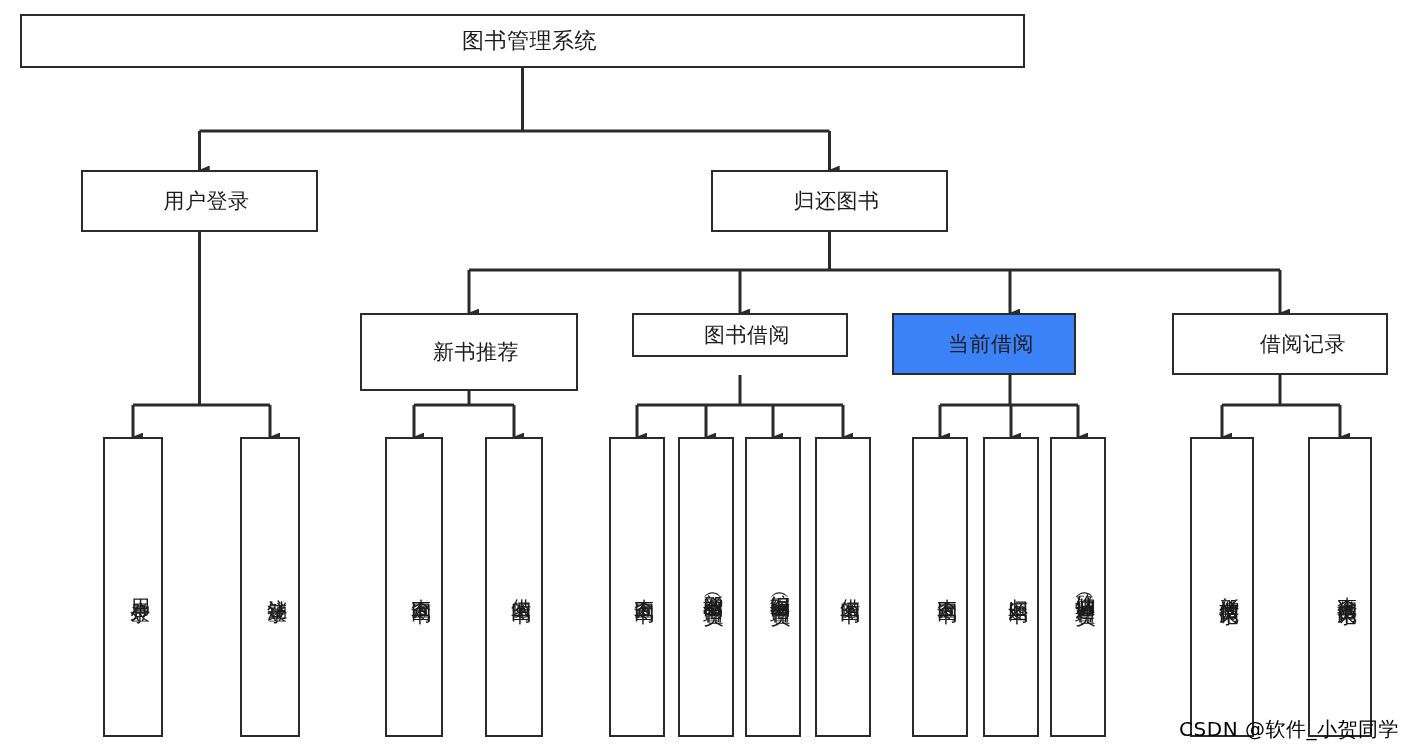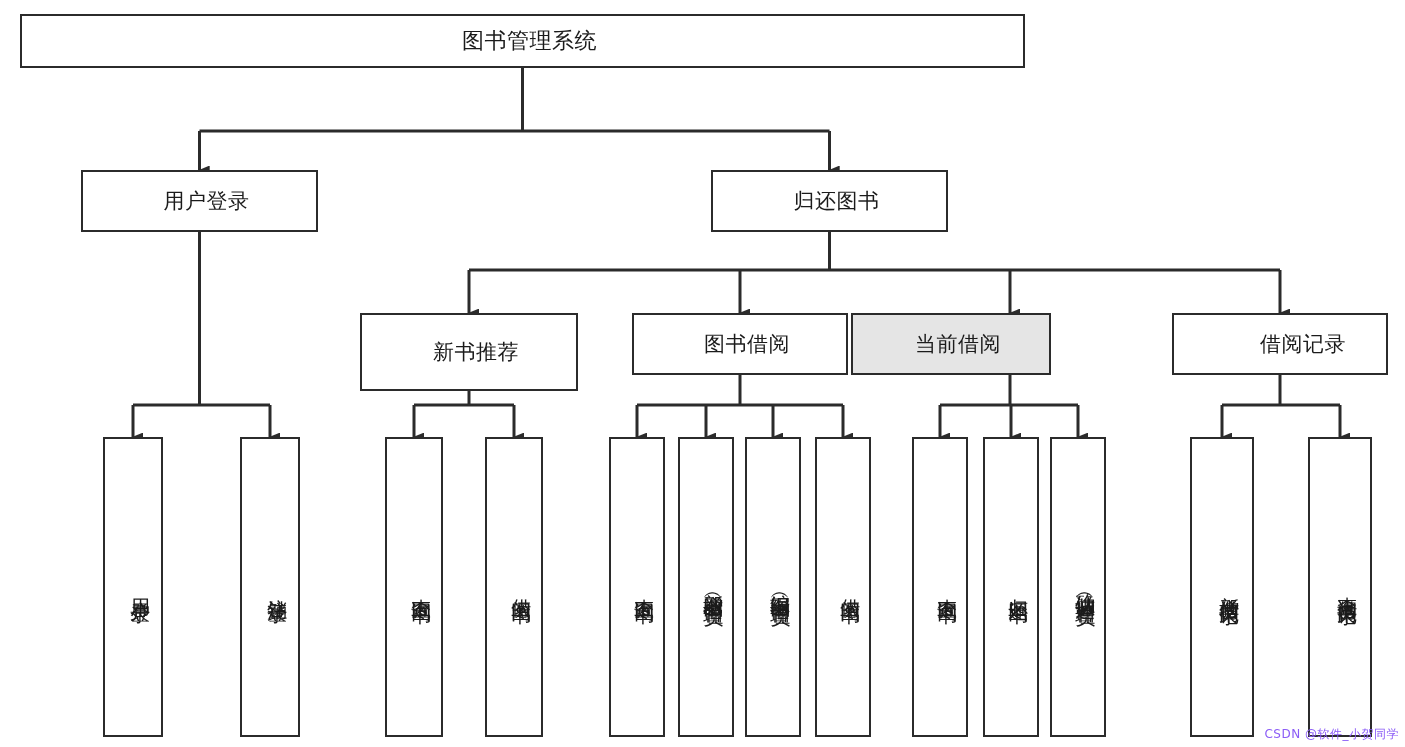--- a/index.html
+++ b/index.html
@@ -50,22 +50,22 @@
     text-orientation: upright;
     letter-spacing: 2px;
     white-space: nowrap;
     font-size: 20px;
   }
   .node.root .node-label { font-size: 22px; }
   .watermark {
     position: absolute;
     right: 6px;
     bottom: 4px;
-    font-size: 12px;
-    color: #8b5cf6;
+    font-size: 20px;
+    color: #000000;
     z-index: 5;
     white-space: nowrap;
     letter-spacing: 0.5px;
     margin-top: 12px;
   }
 </style>
 </head>
 <body>
 
 <div id="diagram-root">
@@ -119,24 +119,24 @@
       </div>
       <div class="node" style="left: 81px; top: 170px; width: 237px; height: 62px; border-color: rgb(43, 43, 43); background: rgb(255, 255, 255);">
         <span class="node-label" style="color: rgb(27, 27, 27);">用户登录</span>
       </div>
       <div class="node" style="left: 711px; top: 170px; width: 237px; height: 62px; border-color: rgb(43, 43, 43); background: rgb(255, 255, 255);">
         <span class="node-label" style="color: rgb(27, 27, 27);">归还图书</span>
       </div>
       <div class="node" style="left: 360px; top: 313px; width: 218px; height: 78px; border-color: rgb(43, 43, 43); background: rgb(255, 255, 255);">
         <span class="node-label" style="color: rgb(27, 27, 27);">新书推荐</span>
       </div>
-      <div class="node" style="left: 632px; top: 313px; width: 216px; height: 62px; border-color: rgb(43, 43, 43); background: rgb(255, 255, 255);">
+      <div class="node" style="left: 632px; top: 313px; width: 216px; height: 44px; border-color: rgb(43, 43, 43); background: rgb(255, 255, 255);">
         <span class="node-label" style="color: rgb(27, 27, 27);">图书借阅</span>
       </div>
-      <div class="node" style="left: 851px; top: 313px; width: 200px; height: 62px; border-color: rgb(43, 43, 43); background: #e5e5e5;">
+      <div class="node" style="left: 892px; top: 313px; width: 184px; height: 62px; border-color: rgb(43, 43, 43); background: #3b82f6;">
         <span class="node-label" style="color: rgb(27, 27, 27);">当前借阅</span>
       </div>
       <div class="node" style="left: 1172px; top: 313px; width: 216px; height: 62px; border-color: rgb(43, 43, 43); background: rgb(255, 255, 255);">
         <span class="node-label" style="color: rgb(27, 27, 27); margin-left: 32px;">借阅记录</span>
       </div>
       <div class="node vertical" style="left: 103px; top: 437px; width: 60px; height: 300px; border-color: rgb(43, 43, 43); background: rgb(255, 255, 255);">
         <span class="node-label" style="color: rgb(27, 27, 27);">用户登录</span>
       </div>
       <div class="node vertical" style="left: 240px; top: 437px; width: 60px; height: 300px; border-color: rgb(43, 43, 43); background: rgb(255, 255, 255);">
         <span class="node-label" style="color: rgb(27, 27, 27);">注销登录</span>

